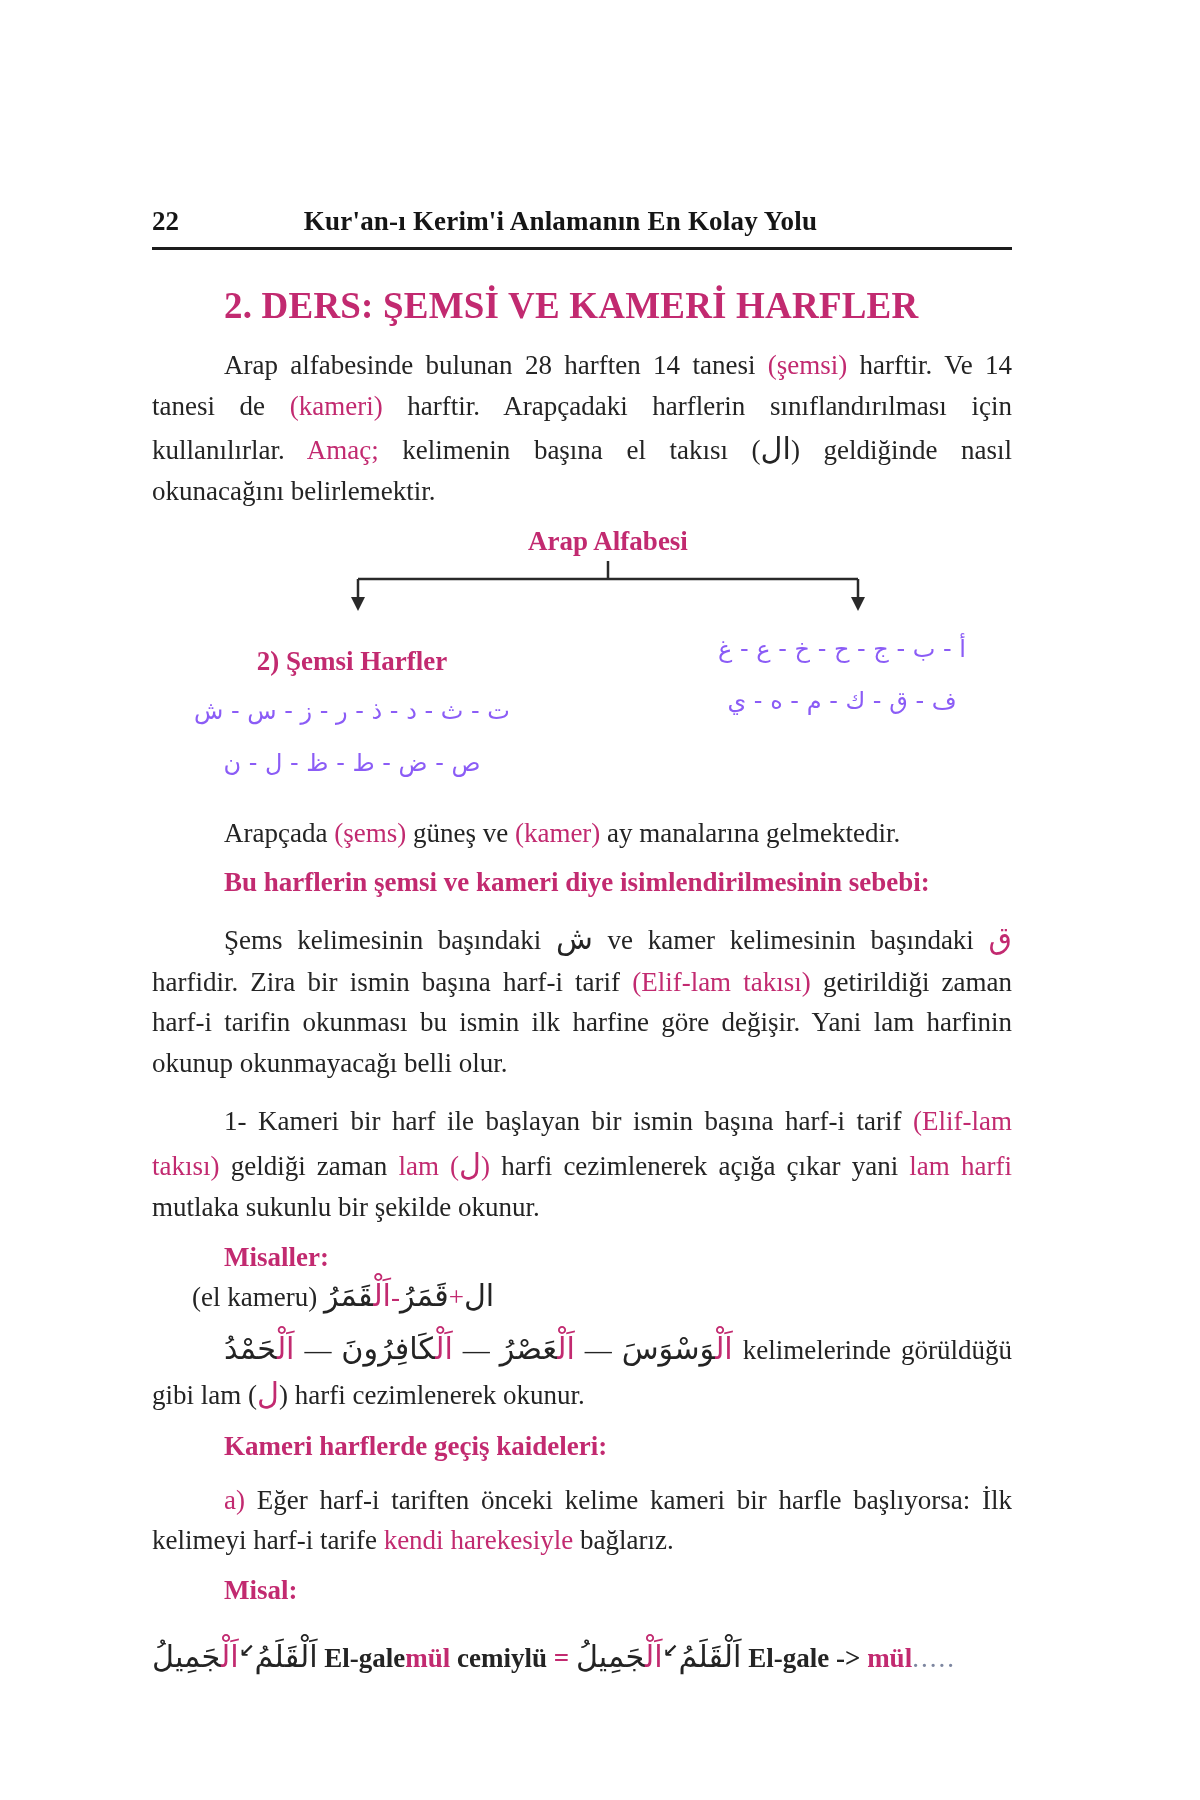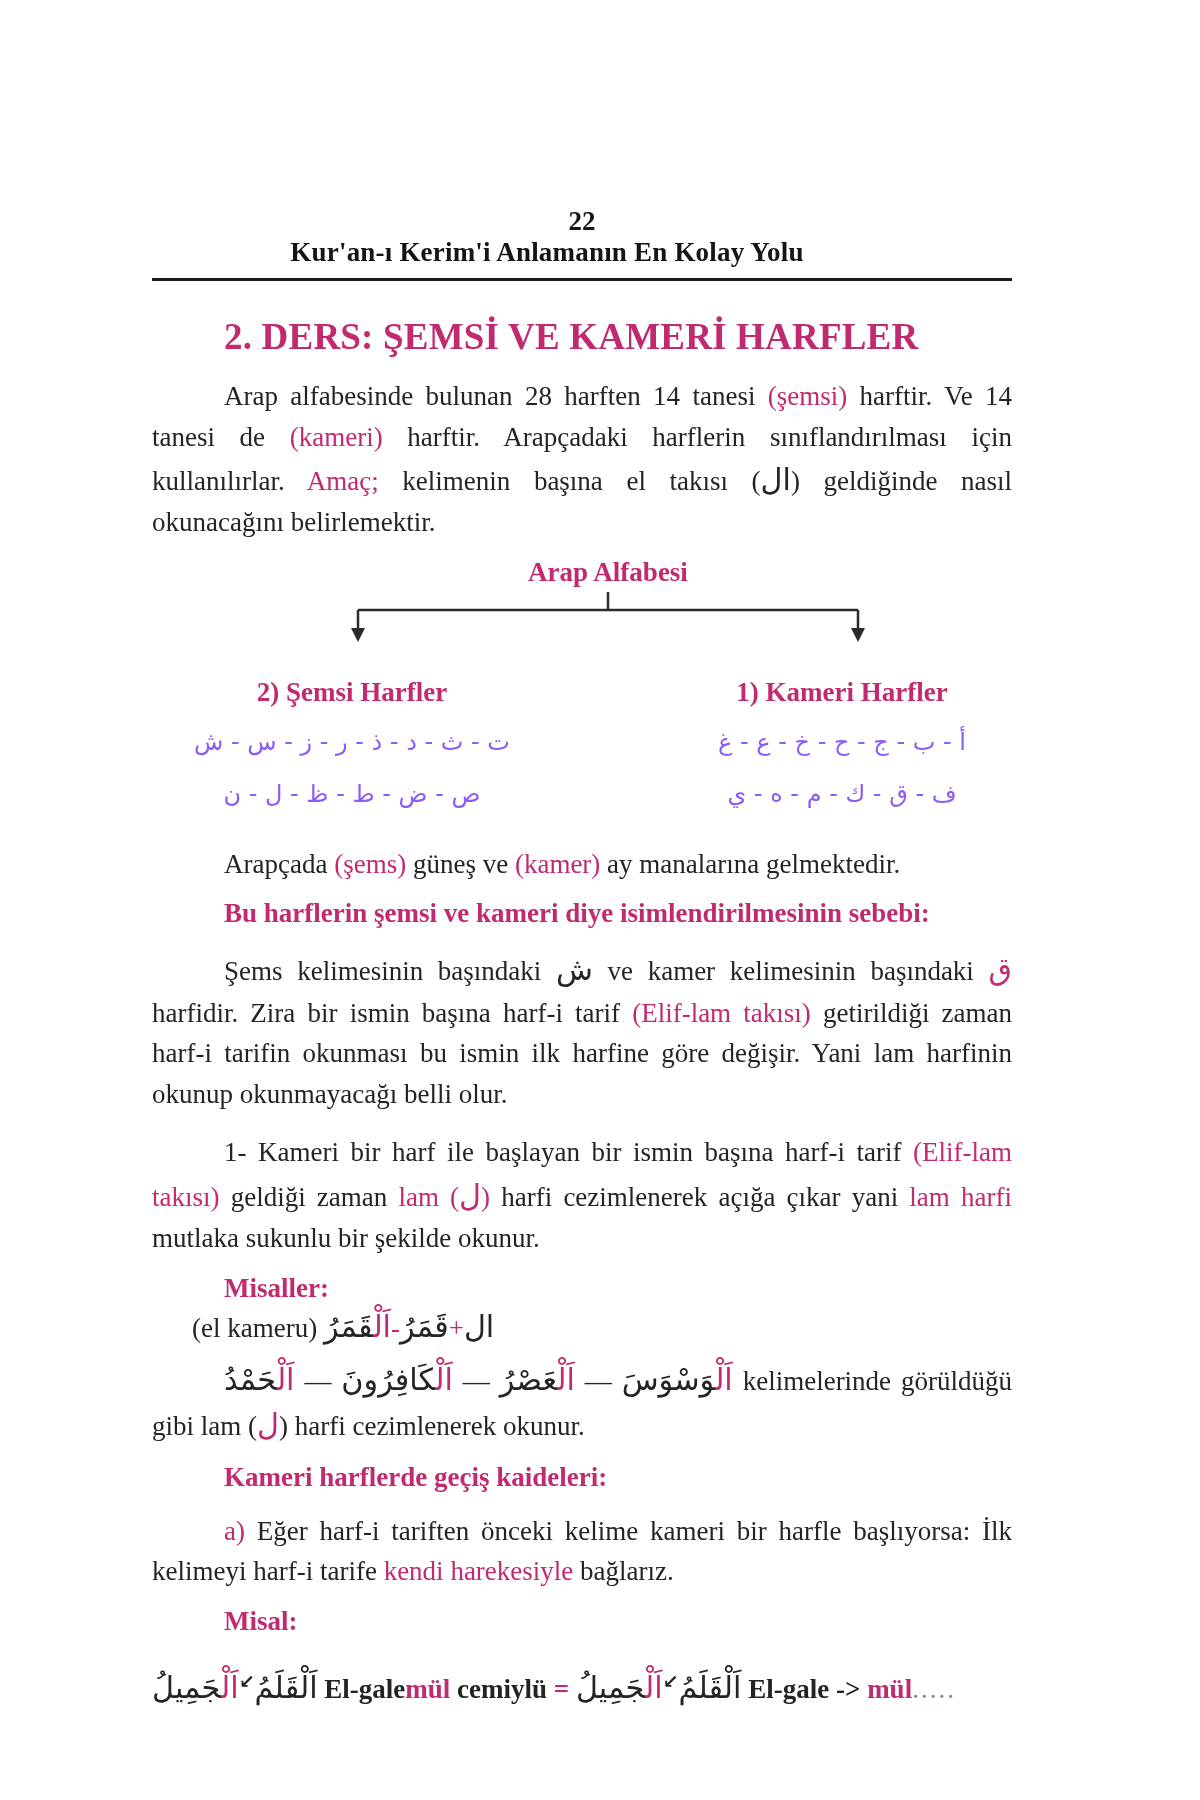--- a/index.html
+++ b/index.html
@@ -6,21 +6,21 @@
   *{ box-sizing:border-box; margin:0; padding:0; }
   html,body{ background:#ffffff; }
   body{
     width:1200px; height:1800px; overflow:hidden;
     font-family:"Liberation Serif","DejaVu Serif",serif;
     color:var(--ink);
   }
   .page{ padding:206px 188px 0 152px; }
 
   
-  .page-header{ display:flex; align-items:center; font-weight:bold; font-size:27px; color:#151515;flex-direction:column; }
+  .page-header{ display:flex; align-items:flex-end; font-weight:bold; font-size:27px; color:#151515; }
   .page-num{ flex:0 0 auto; }
   .running-title{ flex:1 1 auto; text-align:center; padding-right:70px; letter-spacing:.2px; }
   .rule{ border-bottom:3px solid #1c1c1c; margin-top:10px; }
 
   
   .lesson-title{
     margin:34px 0 0 72px; font-size:37px; font-weight:bold;
     color:var(--accent); letter-spacing:.2px;
   }
 
@@ -84,21 +84,20 @@
       <polygon points="699,38 713,38 706,52" fill="#2a2a2a"></polygon>
     </svg>
 
     <div class="cols">
       <div class="col col-left">
         <div class="col-label">2) Şemsi Harfler</div>
         <div class="ar-row" dir="rtl">ت - ث - د - ذ - ر - ز - س - ش</div>
         <div class="ar-row" dir="rtl">ص - ض - ط - ظ - ل - ن</div>
       </div>
       <div class="col col-right">
-        <div class="col-label">1) Kameri Harfler</div>
         <div class="ar-row" dir="rtl">أ - ب - ج - ح - خ - ع - غ</div>
         <div class="ar-row" dir="rtl">ف - ق - ك - م - ه - ي</div>
       </div>
     </div>
   </section>
 
   <p class="para" style="margin-top:32px"><span>Arapçada </span><span class="seg-pink">(şems)</span><span> güneş ve </span><span class="seg-pink">(kamer)</span><span> ay manalarına gelmektedir.</span></p>
 
   <p class="pink-heading">Bu harflerin şemsi ve kameri diye isimlendirilmesinin sebebi:</p>
 

